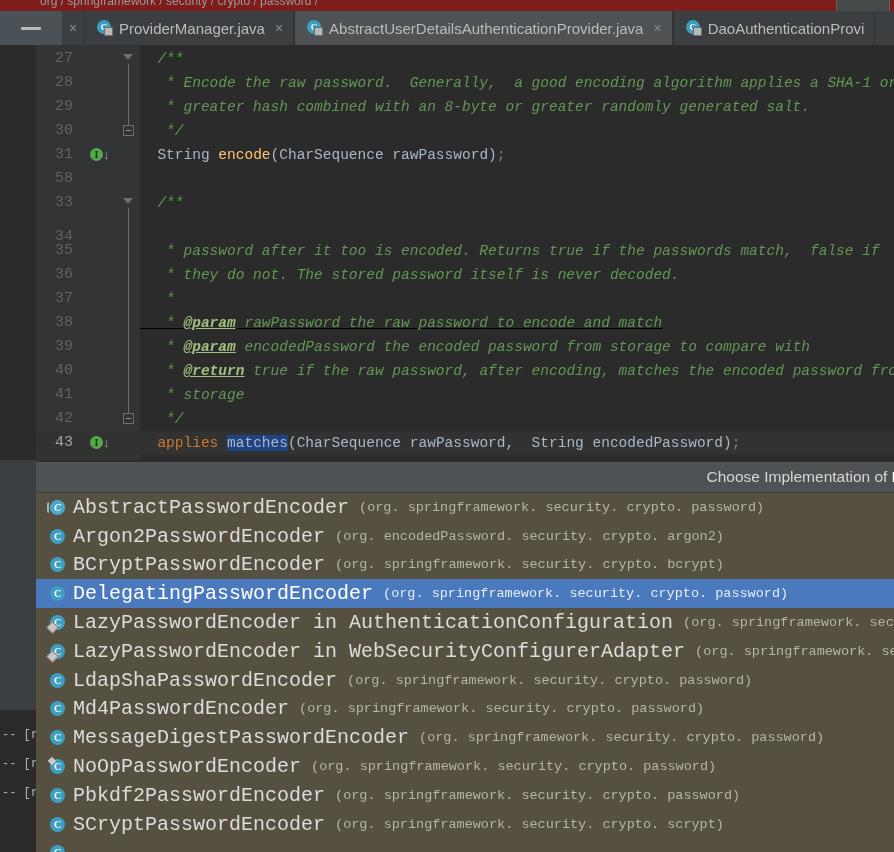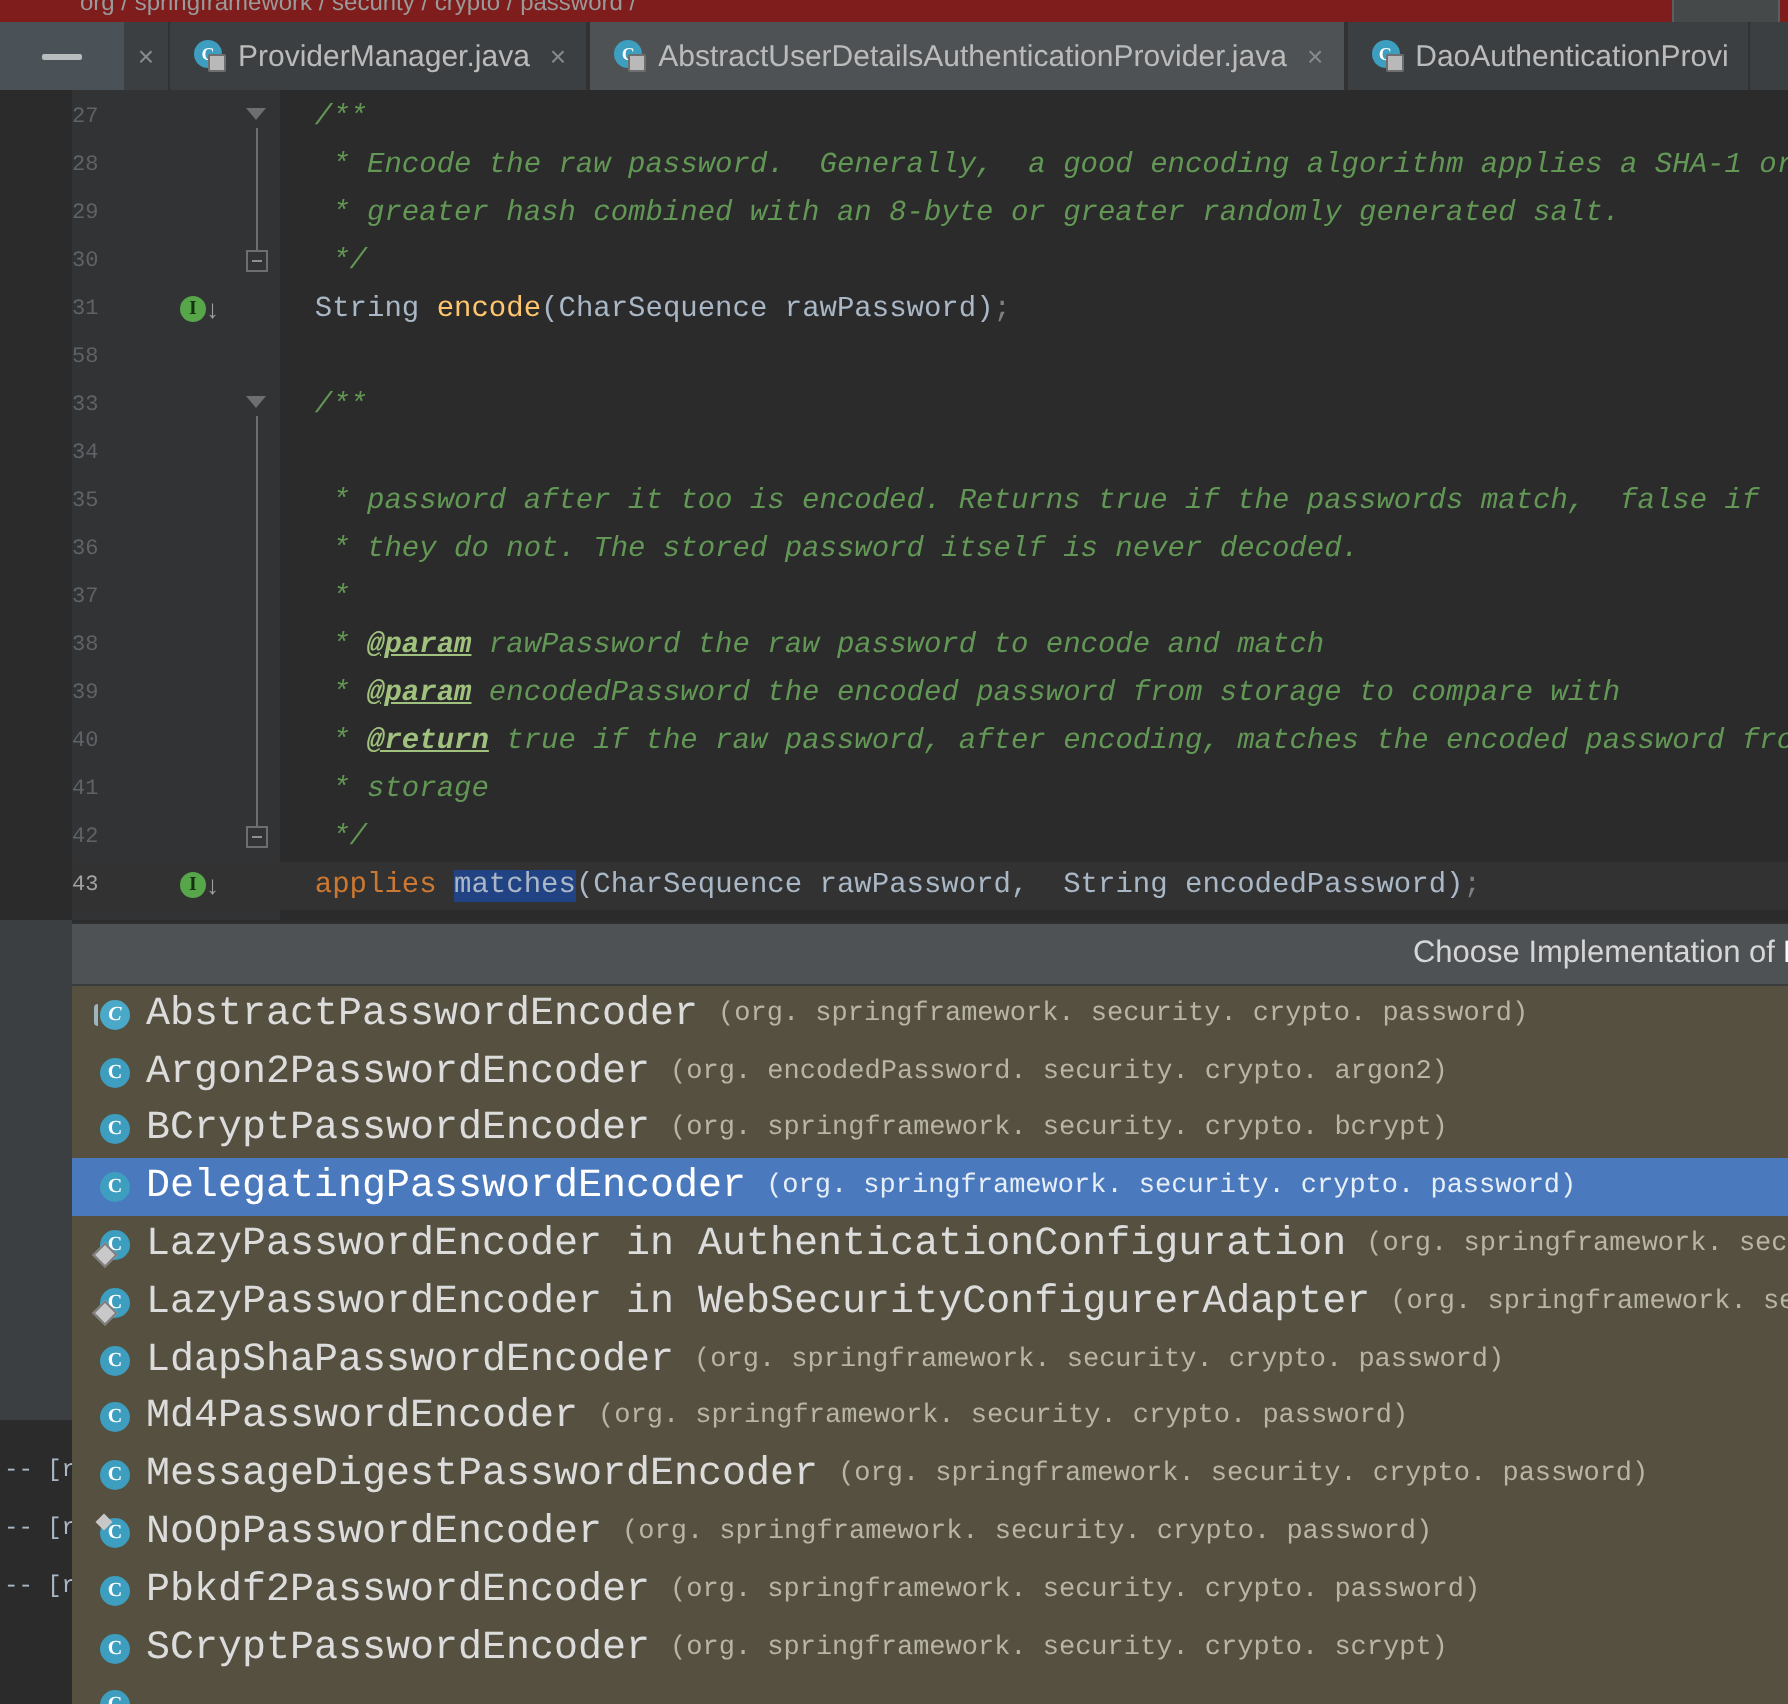--- a/index.html
+++ b/index.html
@@ -70,23 +70,23 @@
   .editor{
     position:absolute;left:0;top:45px;width:894px;height:415px;
     background:#2b2b2b;overflow:hidden;
   }
   .gutter{
     position:absolute;left:36px;top:0;width:104px;height:415px;
     background:#313335;
   }
   .linenums{position:absolute;left:36px;top:0;width:62px;}
   .lnum{
-    position:absolute;right:0;width:62px;text-align:left;padding-right:6px;
+    position:absolute;right:0;width:62px;text-align:center;padding-right:6px;
     box-sizing:border-box;
-    font-family:"Liberation Mono", monospace;font-size:11px;color:#606366;
+    font-family:"Liberation Mono", monospace;font-size:15px;color:#606366;
     height:24px;line-height:24px;
   }
   .lnum.cur{color:#a4a3a3;}
   .foldcol{position:absolute;left:118px;top:0;width:22px;height:415px;}
   .foldbox{
     position:absolute;width:11px;height:11px;box-sizing:border-box;
     border:1px solid #6b6f70;background:#313335;
   }
   .foldbox:after{
     content:"";position:absolute;left:2px;top:4px;width:5px;height:1px;background:#8c9091;
@@ -262,21 +262,21 @@
     <div class="curline" id="curline" style="top: 386px;"></div>
 
     <div class="linenums" id="linenums">
         <div class="lnum" style="top: 2px;">27</div>
         <div class="lnum" style="top: 26px;">28</div>
         <div class="lnum" style="top: 50px;">29</div>
         <div class="lnum" style="top: 74px;">30</div>
         <div class="lnum" style="top: 98px;">31</div>
         <div class="lnum" style="top: 122px;">58</div>
         <div class="lnum" style="top: 146px;">33</div>
-        <div class="lnum" style="top: 170px;">34</div>
+        <div class="lnum" style="top: 180px;">34</div>
         <div class="lnum" style="top: 194px;">35</div>
         <div class="lnum" style="top: 218px;">36</div>
         <div class="lnum" style="top: 242px;">37</div>
         <div class="lnum" style="top: 266px;">38</div>
         <div class="lnum" style="top: 290px;">39</div>
         <div class="lnum" style="top: 314px;">40</div>
         <div class="lnum" style="top: 338px;">41</div>
         <div class="lnum" style="top: 362px;">42</div>
         <div class="lnum cur" style="top: 386px;">43</div>
       </div>
@@ -299,21 +299,21 @@
         <div class="cline" style="top: 26px;"><span class="txt">   </span><span class="cmt">* Encode the raw password.  Generally,  a good encoding algorithm applies a SHA-1 or</span></div>
         <div class="cline" style="top: 50px;"><span class="txt">   </span><span class="cmt">* greater hash combined with an 8-byte or greater randomly generated salt.</span></div>
         <div class="cline" style="top: 74px;"><span class="txt">   </span><span class="cmt">*/</span></div>
         <div class="cline" style="top: 98px;"><span class="txt">  </span><span class="txt">String </span><span class="mth">encode</span><span class="txt">(CharSequence rawPassword)</span><span class="semi">;</span></div>
         <div class="cline" style="top: 122px;"></div>
         <div class="cline" style="top: 146px;"><span class="txt">  </span><span class="cmt">/**</span></div>
         <div class="cline" style="top: 170px;"><span class="txt">   </span></div>
         <div class="cline" style="top: 194px;"><span class="txt">   </span><span class="cmt">* password after it too is encoded. Returns true if the passwords match,  false if</span></div>
         <div class="cline" style="top: 218px;"><span class="txt">   </span><span class="cmt">* they do not. The stored password itself is never decoded.</span></div>
         <div class="cline" style="top: 242px;"><span class="txt">   </span><span class="cmt">*</span></div>
-        <div class="cline" style="top: 266px;"><span class="txt">   </span><span class="cmt">* </span><span class="tag">@param</span><span class="cmt"> rawPassword the raw password to encode and match</span></div>
+        <div class="cline" style="top: 266px; text-decoration: underline;"><span class="txt">   </span><span class="cmt">* </span><span class="tag">@param</span><span class="cmt"> rawPassword the raw password to encode and match</span></div>
         <div class="cline" style="top: 290px;"><span class="txt">   </span><span class="cmt">* </span><span class="tag">@param</span><span class="cmt"> encodedPassword the encoded password from storage to compare with</span></div>
         <div class="cline" style="top: 314px;"><span class="txt">   </span><span class="cmt">* </span><span class="tag">@return</span><span class="cmt"> true if the raw password, after encoding, matches the encoded password from</span></div>
         <div class="cline" style="top: 338px;"><span class="txt">   </span><span class="cmt">* storage</span></div>
         <div class="cline" style="top: 362px;"><span class="txt">   </span><span class="cmt">*/</span></div>
         <div class="cline" style="top: 386px;"><span class="txt">  </span><span class="kw">applies </span><span class="selhl">matches</span><span class="txt">(CharSequence rawPassword,  String encodedPassword)</span><span class="semi">;</span></div>
       </div>
 
   </div>
 
   <div class="popup">

